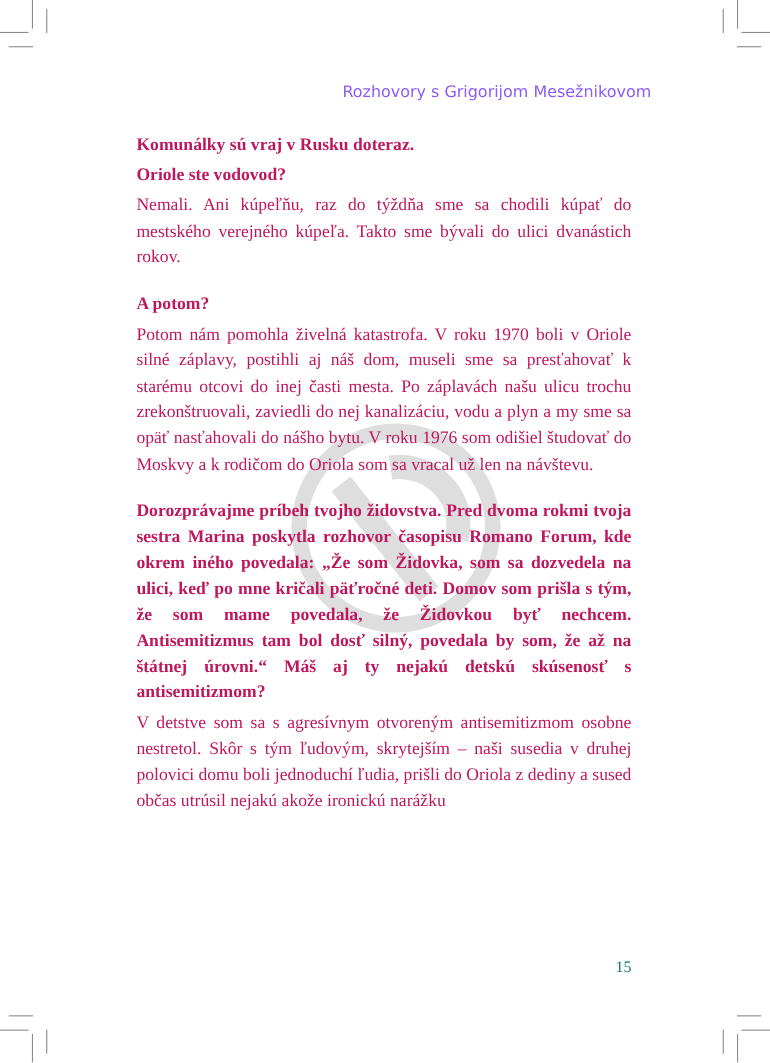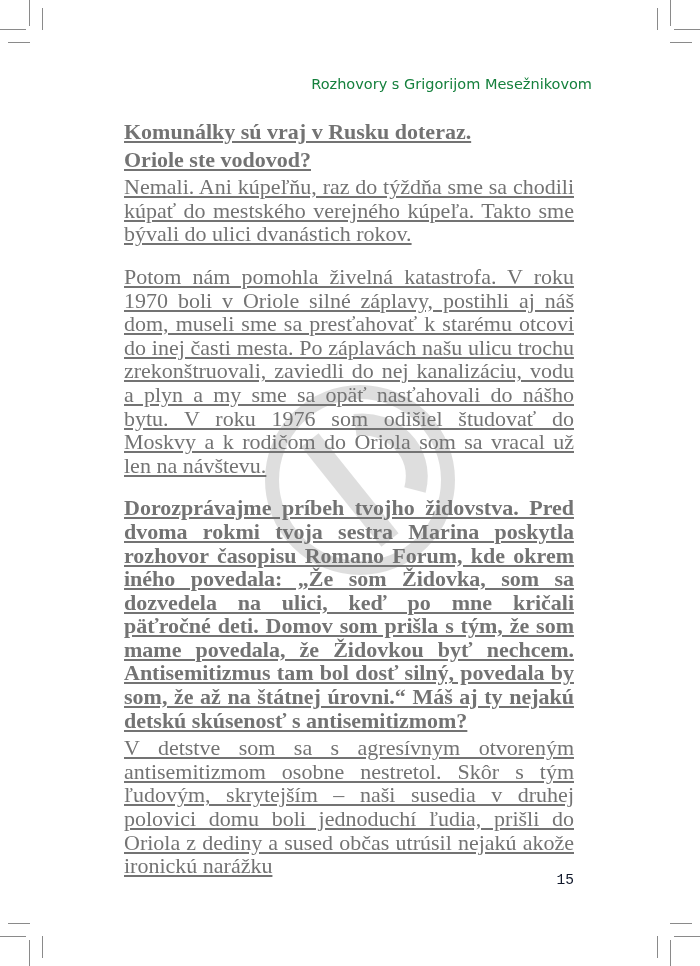--- a/index.html
+++ b/index.html
@@ -1,30 +1,30 @@
 <!DOCTYPE html>
 <html lang="sk"><head>
 <meta charset="utf-8">
 <style>
   html, body { margin: 0; padding: 0; background: #fff; }
   body { width: 700px; height: 966px; position: relative; overflow: hidden; }
   .mark { position: absolute; background: #8a8a8a; }
   .header {
     position: absolute; top: 76px; right: 108px;
-    font-family: "DejaVu Sans", sans-serif; font-size: 14.5px; color: #15803d;
+    font-family: "DejaVu Sans", sans-serif; font-size: 14.5px; color: #8b5cf6;
   }
   .body {
     position: absolute; left: 124px; top: 120px; width: 450px;
-    font-family: "Liberation Serif", serif; font-size: 22px; line-height: 23.6px; color: #737373; text-decoration: underline;
+    font-family: "Liberation Serif", serif; font-size: 16px; line-height: 23.6px; color: #be185d;
   }
   .q { font-weight: bold; margin: 0; }
   .a { margin: 0 0 19px 0; }
   .pageno {
     position: absolute; top: 872px; right: 126px;
-    font-family: Liberation Mono, monospace; font-size: 14.5px; color: #0f172a;
+    font-family: Liberation Serif, serif; font-size: 14.5px; color: #0f766e;
   }
   .watermark { position: absolute; left: 240px; top: 380px; width: 240px; height: 200px; opacity: 0.28; }
   .block { position: relative; z-index: 2; }
   .block-q { margin-bottom: 4px; }
 </style>
 </head>
 <body>
 
 <div class="mark" style="left:29px;top:0;width:1px;height:26px"></div>
 <div class="mark" style="left:42px;top:8px;width:1px;height:22px"></div>
@@ -53,20 +53,21 @@
 
 <div class="body">
   <div class="block">
     <p class="q block-q" style="text-align: justify; hyphens: auto;">Komunálky sú vraj v Rusku doteraz.</p>
   </div>
   <div class="block">
     <p class="q block-q" style="text-align: justify; hyphens: auto;">Oriole ste vodovod?</p>
     <p class="a" style="text-align: justify; hyphens: auto;">Nemali. Ani kúpeľňu, raz do týždňa sme sa chodili kúpať do mestského verejného kúpeľa. Takto sme bývali do ulici dvanástich rokov.</p>
   </div>
   <div class="block">
+    <p class="q block-q" style="text-align: justify; hyphens: auto;">A potom?</p>
     <p class="a" style="text-align: justify; hyphens: auto;">Potom nám pomohla živelná katastrofa. V roku 1970 boli v Oriole silné záplavy, postihli aj náš dom, museli sme sa presťahovať k starému otcovi do inej časti mesta. Po záplavách našu ulicu trochu zrekonštruovali, zaviedli do nej kanalizáciu, vodu a plyn a my sme sa opäť nasťahovali do nášho bytu. V roku 1976 som odišiel študovať do Moskvy a k rodičom do Oriola som sa vracal už len na návštevu.</p>
   </div>
   <div class="block">
     <p class="q block-q" style="text-align: justify; hyphens: auto;">Dorozprávajme príbeh tvojho židovstva. Pred dvoma rokmi tvoja sestra Marina poskytla rozhovor časopisu Romano Forum, kde okrem iného povedala: „Že som Židovka, som sa dozvedela na ulici, keď po mne kričali päťročné deti. Domov som prišla s tým, že som mame povedala, že Židovkou byť nechcem. Antisemitizmus tam bol dosť silný, povedala by som, že až na štátnej úrovni.“ Máš aj ty nejakú detskú skúsenosť s antisemitizmom?</p>
     <p class="a" style="text-align: justify; hyphens: auto;">V detstve som sa s agresívnym otvoreným antisemitizmom osobne nestretol. Skôr s tým ľudovým, skrytejším – naši susedia v druhej polovici domu boli jednoduchí ľudia, prišli do Oriola z dediny a sused občas utrúsil nejakú akože ironickú narážku</p>
   </div>
 </div>
 
 <div class="pageno">15</div>
 

